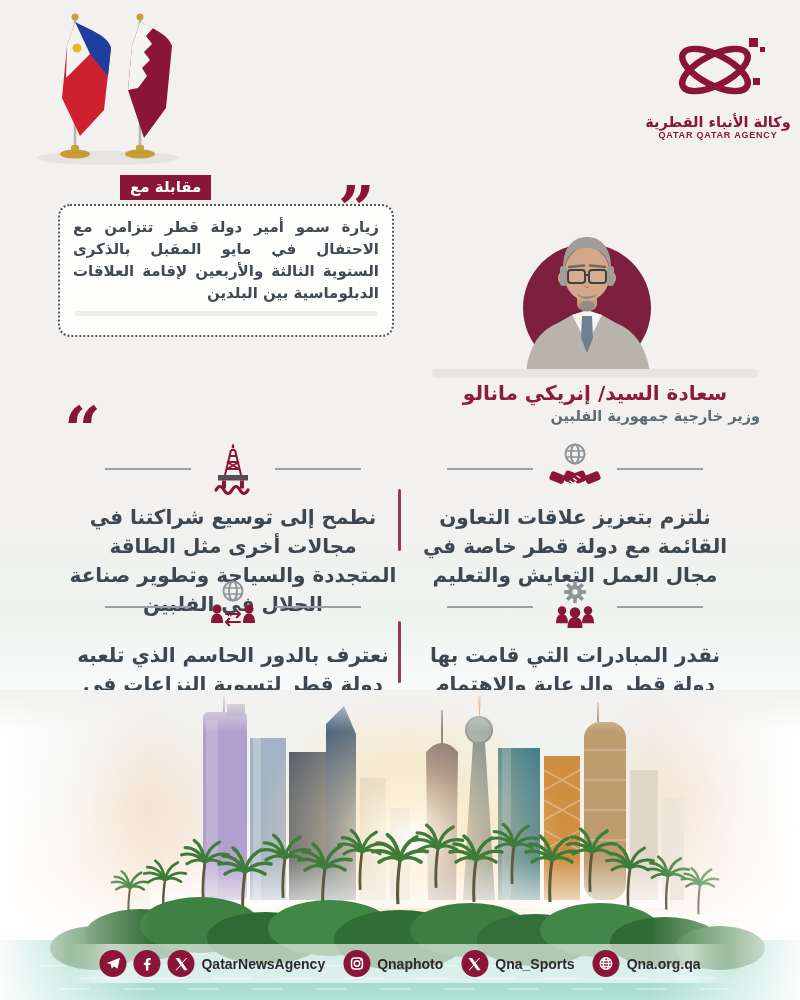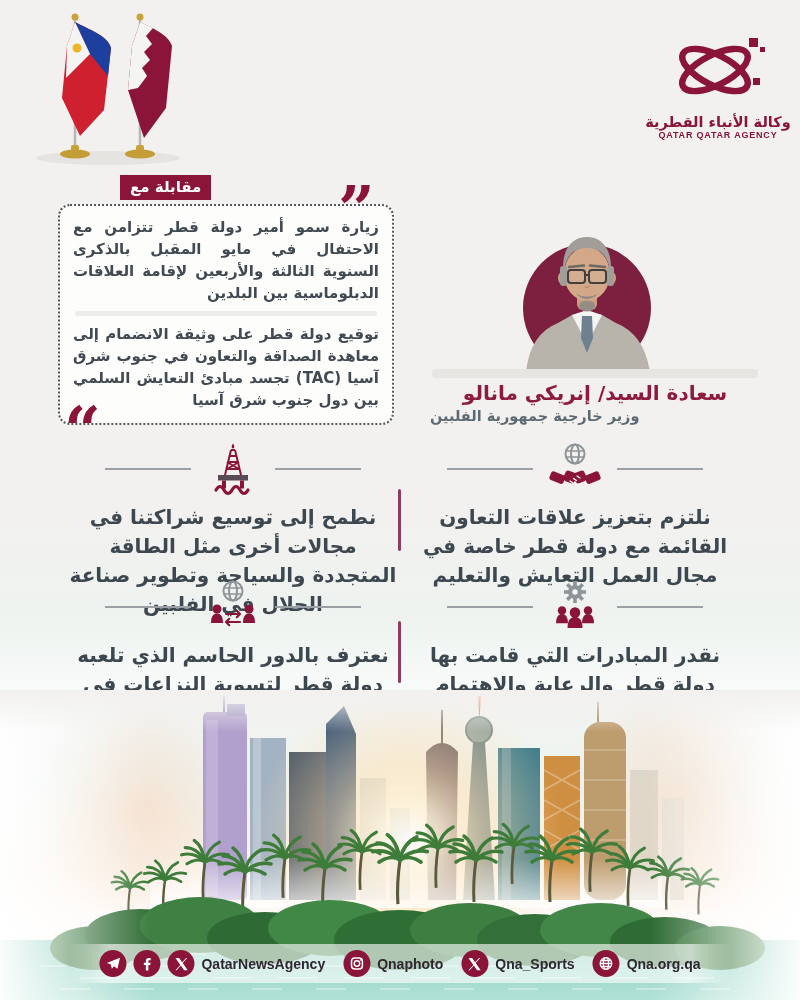--- a/index.html
+++ b/index.html
@@ -27,21 +27,21 @@
   .quote-divider{height:5px;background:#efedea;border-radius:3px;margin:7px 2px;}
   .qmark{position:absolute;font-family:"DejaVu Serif",serif;font-weight:700;font-size:64px;
          line-height:.8;color:#8A1538;}
   .q-top{left:338px;top:183px;}
   .q-bot{left:64px;top:404px;}
   
   .portrait{position:absolute;left:492px;top:220px;width:190px;height:152px;}
   .platform{position:absolute;left:432px;top:369px;width:326px;height:9px;background:#e7e5e2;border-radius:4px;}
   .person-name{position:absolute;left:430px;top:381px;width:330px;text-align:center;
                font-size:20px;font-weight:700;color:#8d1b3d;direction:rtl;}
-  .person-title{position:absolute;left:430px;top:408px;width:330px;text-align:left;
+  .person-title{position:absolute;left:430px;top:408px;width:330px;text-align:right;
                 font-size:14.5px;font-weight:700;color:#5e6a72;direction:rtl;}
   
   .point{position:absolute;width:330px;text-align:center;}
   .icon-row{display:flex;align-items:center;justify-content:center;gap:12px;}
   .rule{width:86px;height:2px;background:#9aa0a5;}
   .point p{margin:7px 0 0;font-size:20px;font-weight:700;color:#3d4750;line-height:1.45;direction:rtl;}
   .p1{left:68px;top:442px;} .p2{left:410px;top:442px;}
   .p3{left:68px;top:580px;} .p4{left:410px;top:580px;}
   .v-div{position:absolute;left:398px;width:3px;background:#8d3c60;border-radius:2px;}
   .v-div.a{top:489px;height:62px;} .v-div.b{top:621px;height:62px;}
@@ -107,21 +107,20 @@
 
   <div class="interview-row">
     <span class="interview-badge">مقابلة مع</span>
     <span class="interview-agency">وكالة الأنباء القطرية</span>
     <span class="interview-bar"></span>
   </div>
 
   <div class="quote-card">
     <p>زيارة سمو أمير دولة قطر تتزامن مع الاحتفال في مايو المقبل بالذكرى السنوية الثالثة والأربعين لإقامة العلاقات الدبلوماسية بين البلدين</p>
     <div class="quote-divider"></div>
-    <p>توقيع دولة قطر على وثيقة الانضمام إلى معاهدة الصداقة والتعاون في جنوب شرق آسيا (TAC) تجسد مبادئ التعايش السلمي بين دول جنوب شرق آسيا</p>
   </div>
   <div class="qmark q-top">”</div>
   <div class="qmark q-bot">“</div>
 
   <div class="portrait">
     <svg width="190" height="152" viewBox="0 0 190 152">
       <defs>
           <clipPath id="pc">
             <rect x="0" y="0" width="190" height="151"></rect>
           </clipPath>

